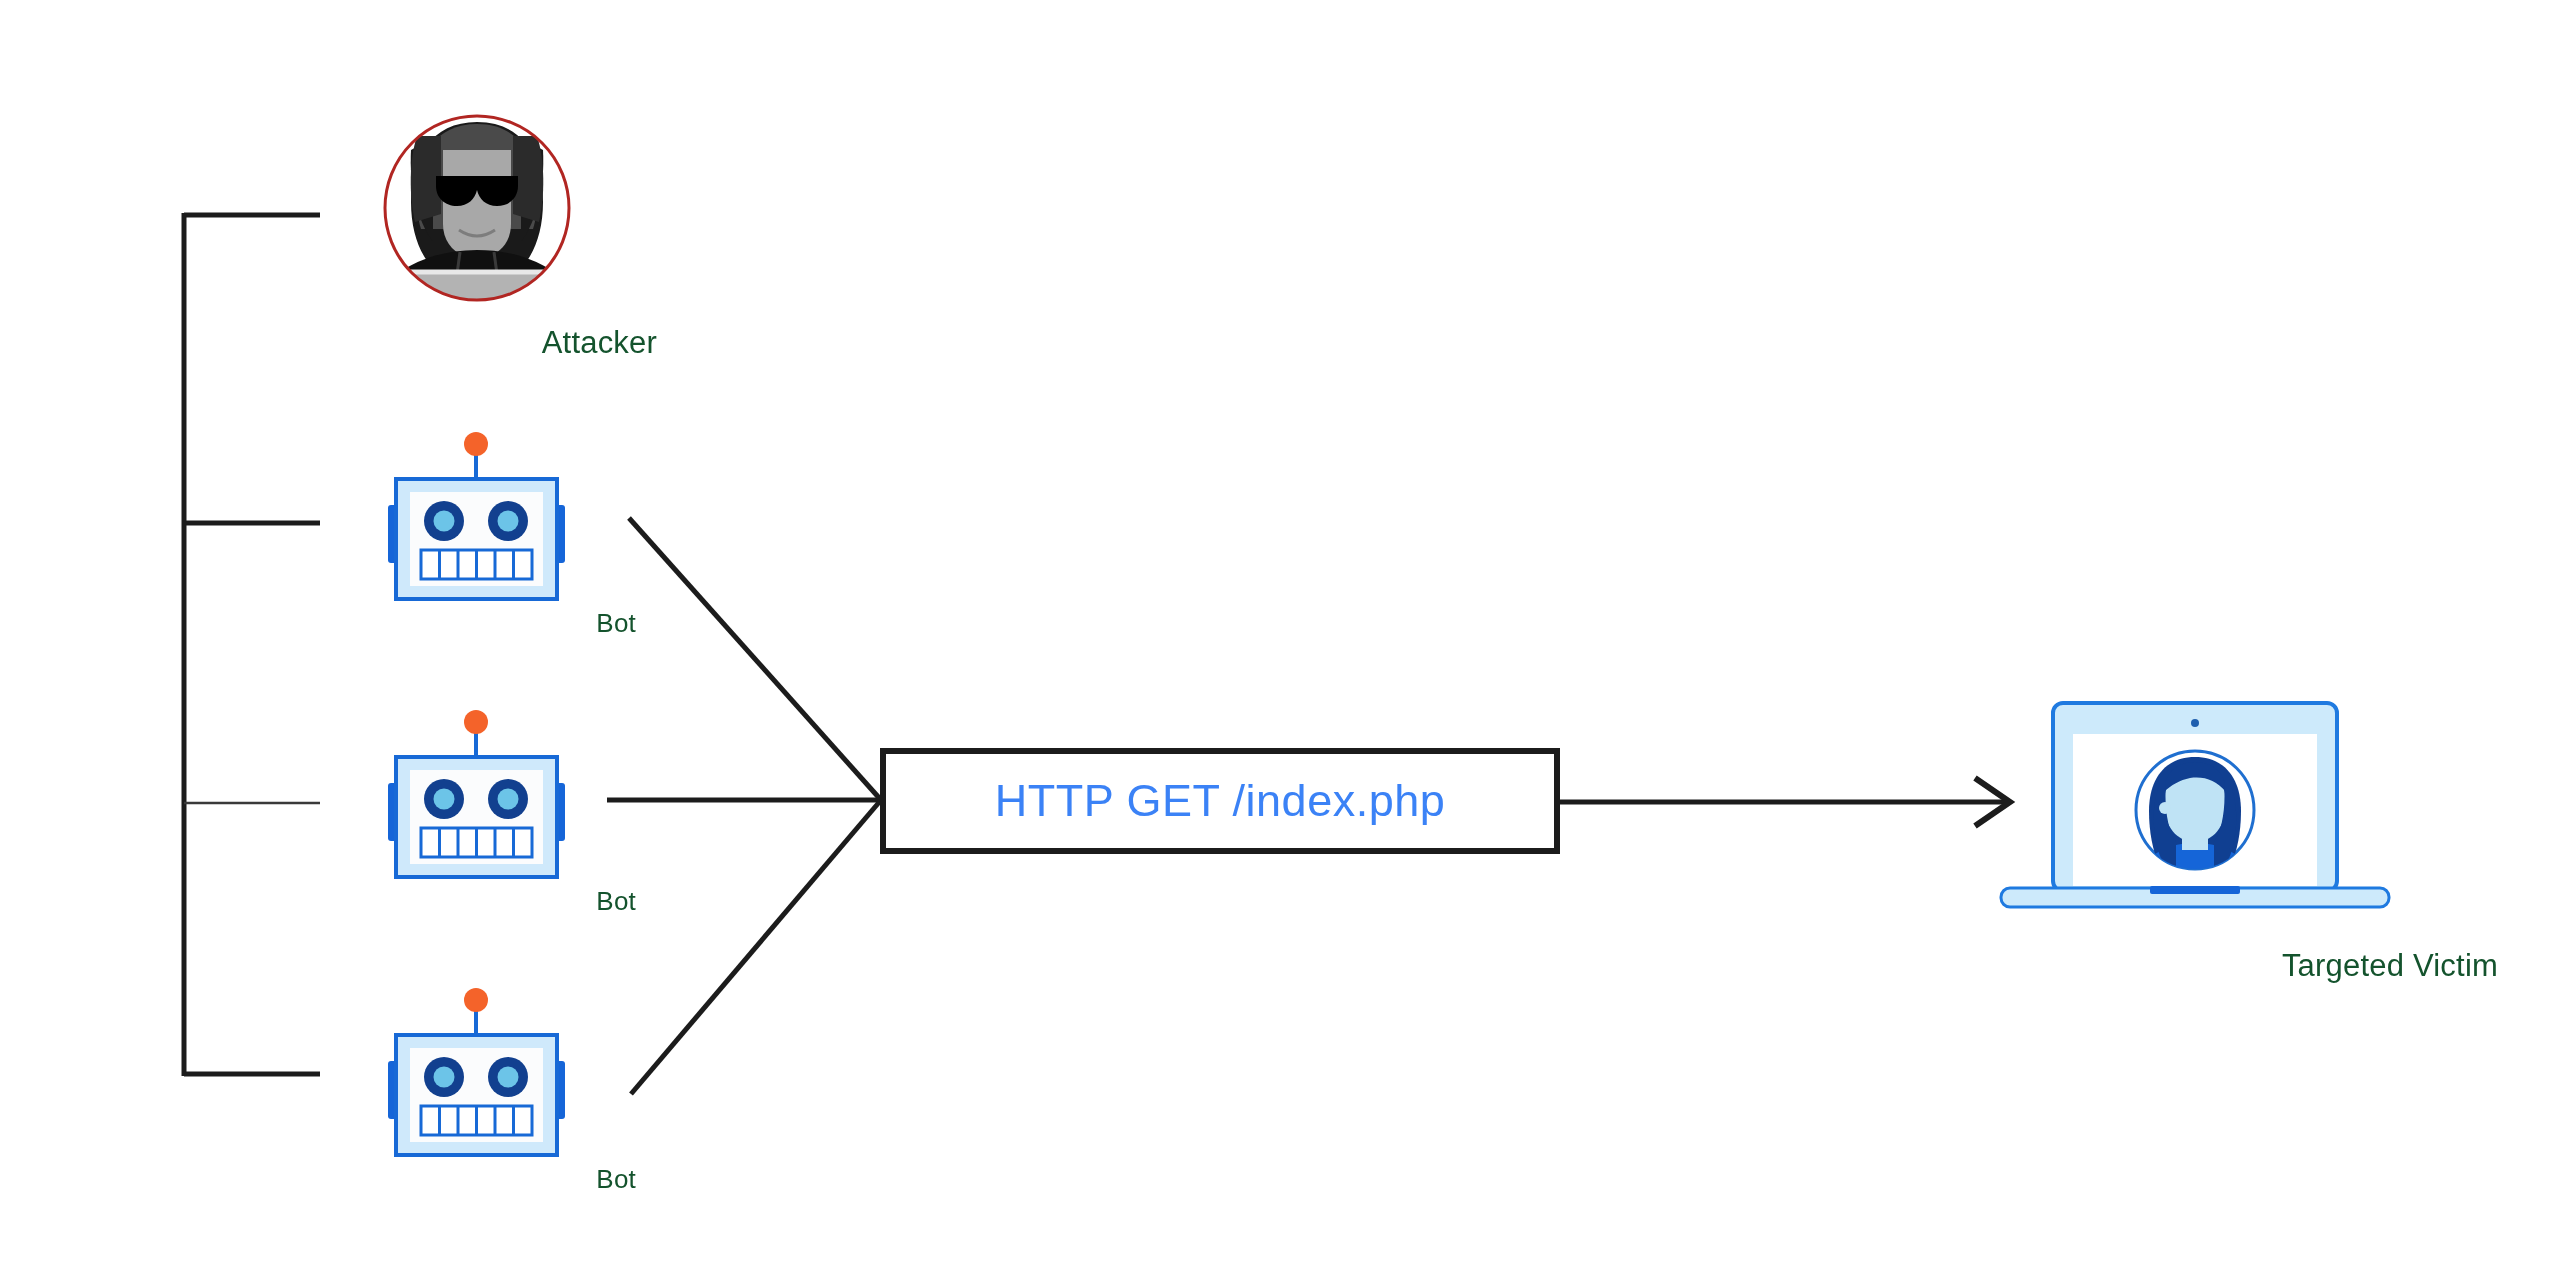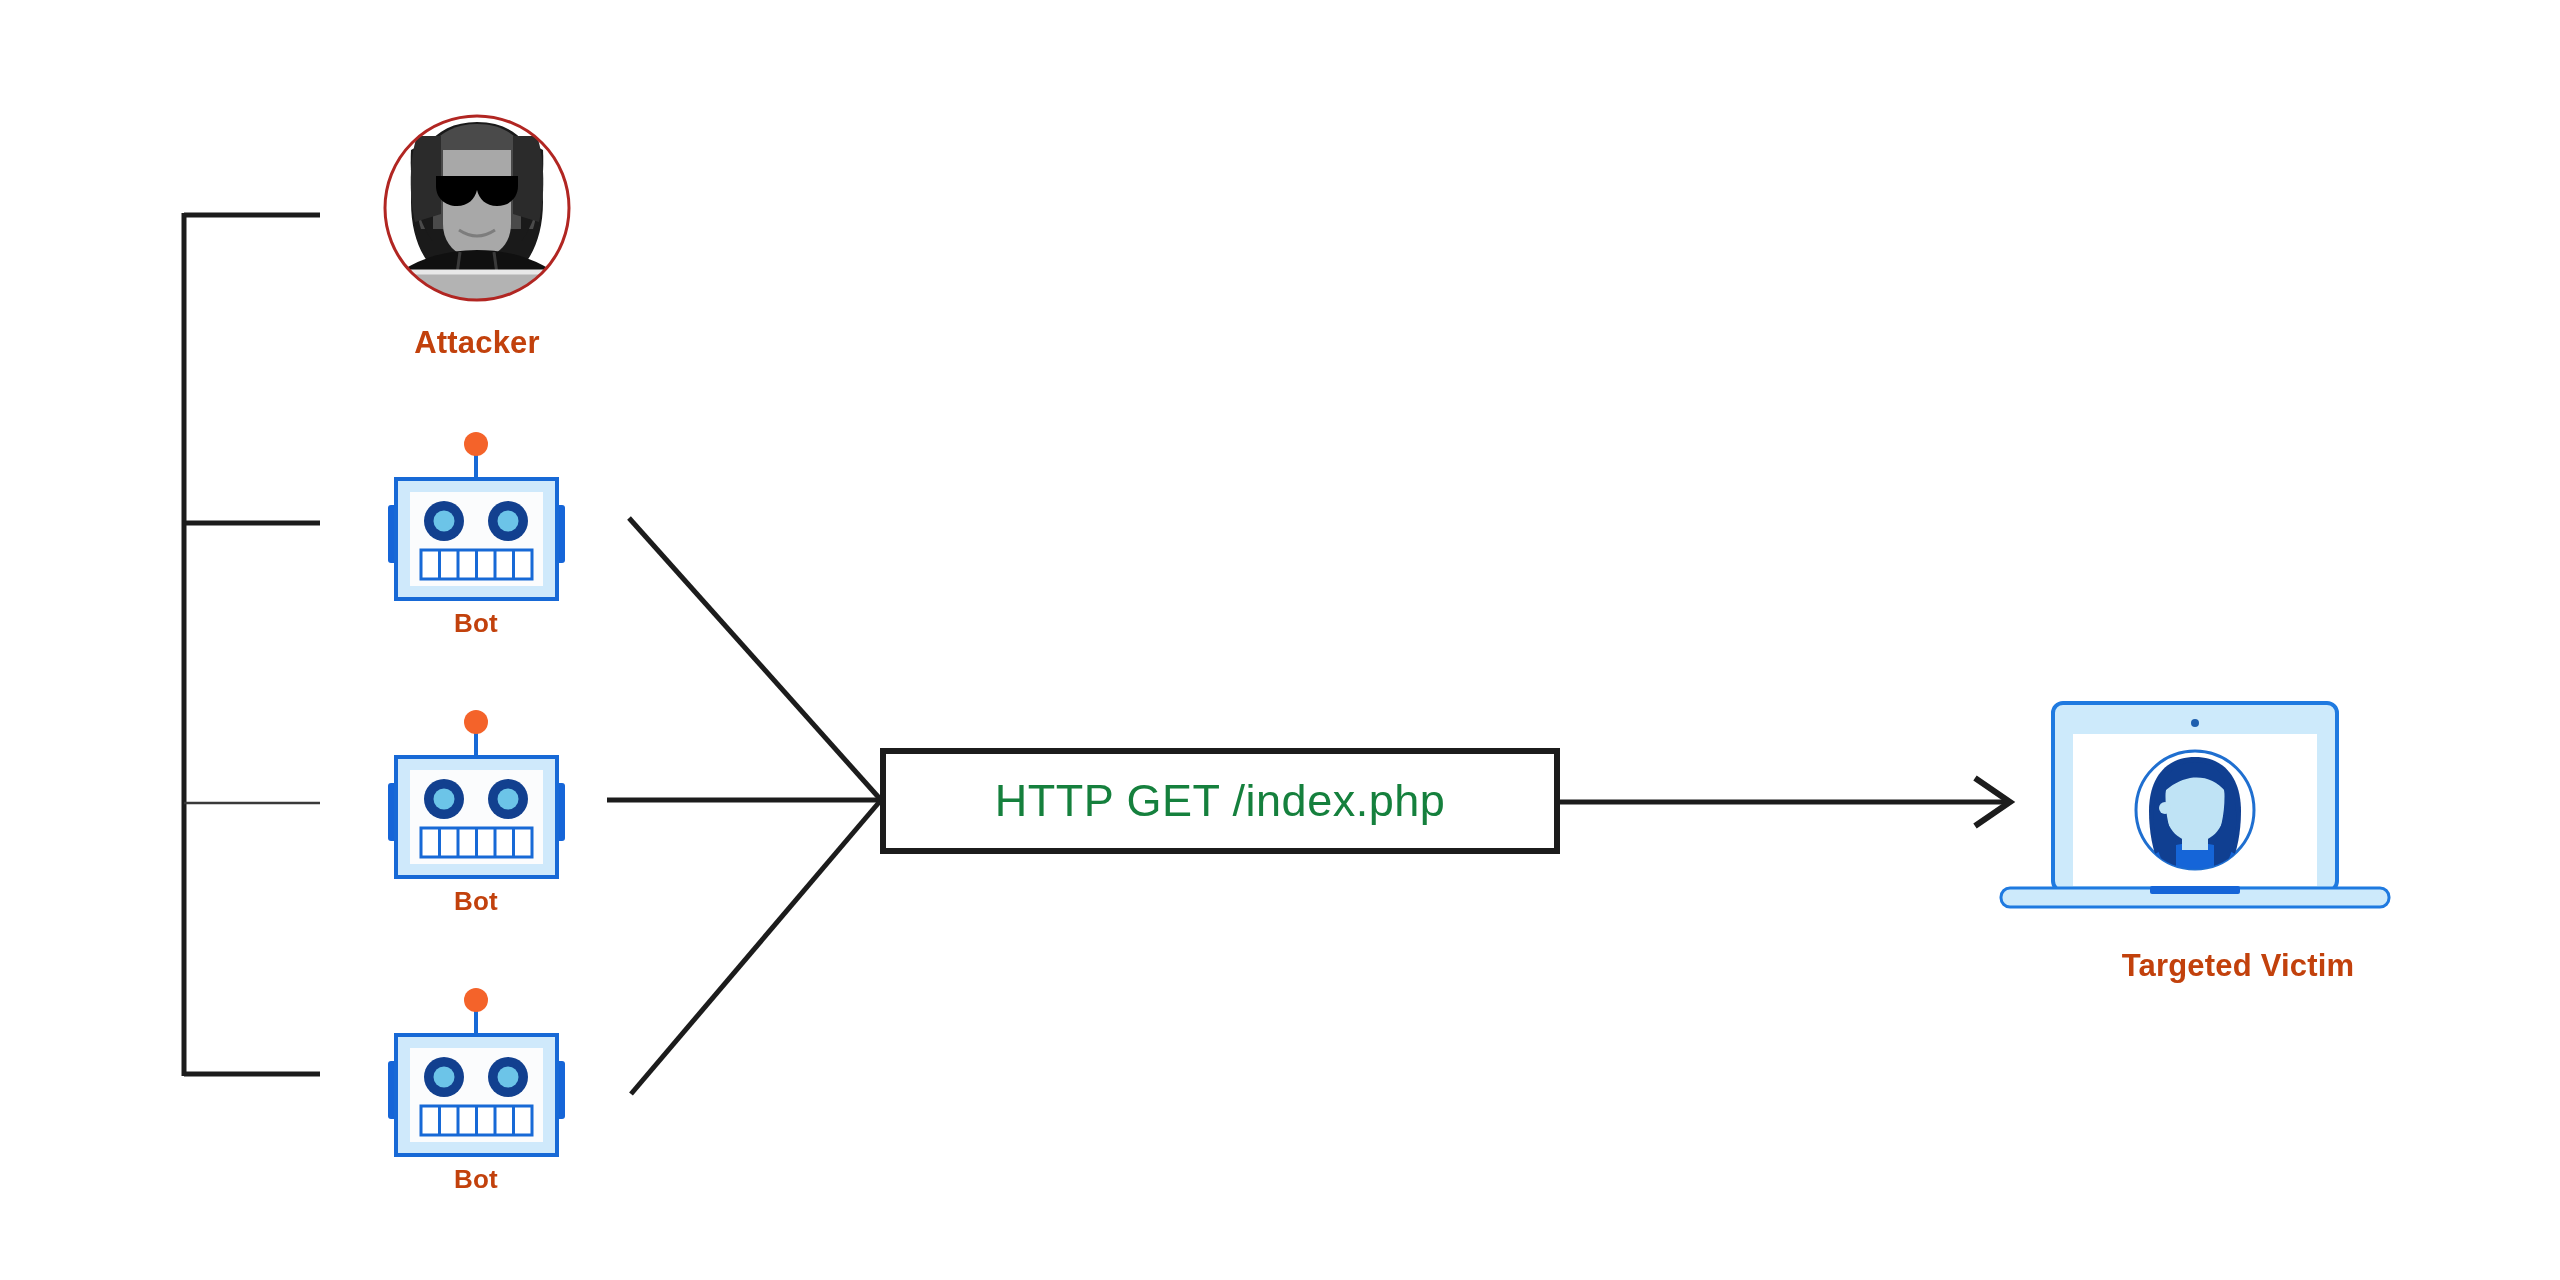--- a/index.html
+++ b/index.html
@@ -22,24 +22,24 @@
   }
   svg.layer {
     position: absolute;
     top: 0;
     left: 0;
     width: 2560px;
     height: 1280px;
   }
   .node-label {
     position: absolute;
-    text-align: center;
+    text-align: right;
     font-family: "Liberation Sans", sans-serif;
-    font-weight: bold;
-    color: #c2410c;
+    font-weight: normal;
+    color: #14532d;
     white-space: nowrap;
     letter-spacing: 0.2px;
   }
   .bot-label {
     font-size: 26px;
     width: 320px;
   }
   .attacker-label {
     font-size: 31px;
     width: 360px;
@@ -49,21 +49,21 @@
     width: 520px;
   }
   .box-text {
     position: absolute;
     display: flex;
     align-items: center;
     justify-content: center;
     font-family: "Liberation Sans", sans-serif;
     font-weight: 400;
     font-size: 45px;
-    color: #15803d;
+    color: #3b82f6;
     letter-spacing: 0.5px;
     white-space: nowrap;
     pointer-events: none;
   }
 </style>
 </head>
 <body>
 
 <div id="diagram-root">
 

